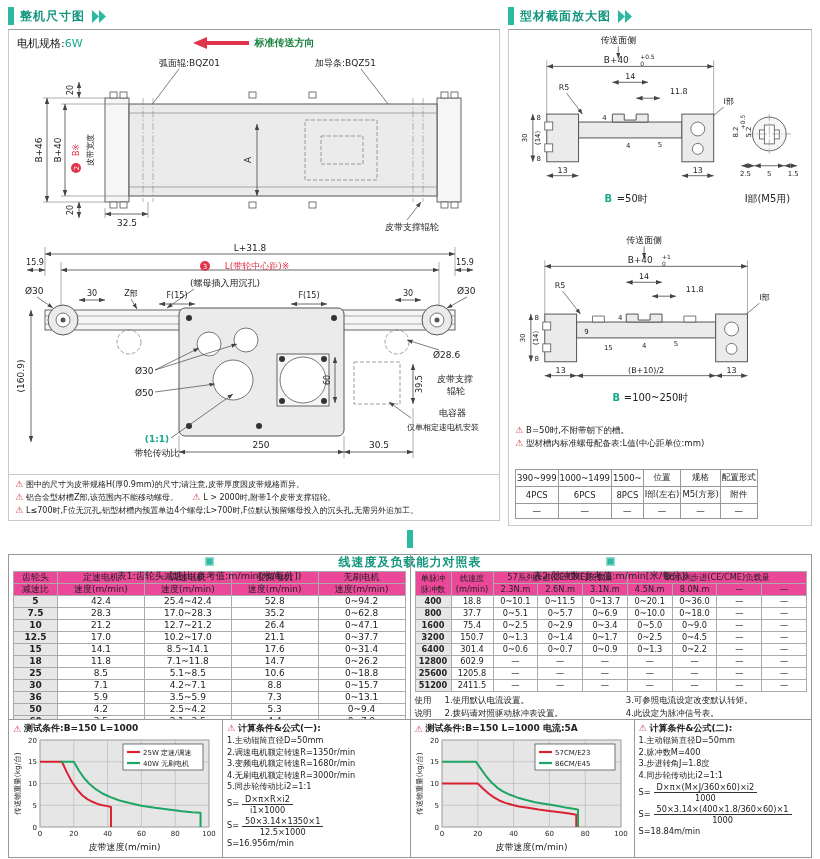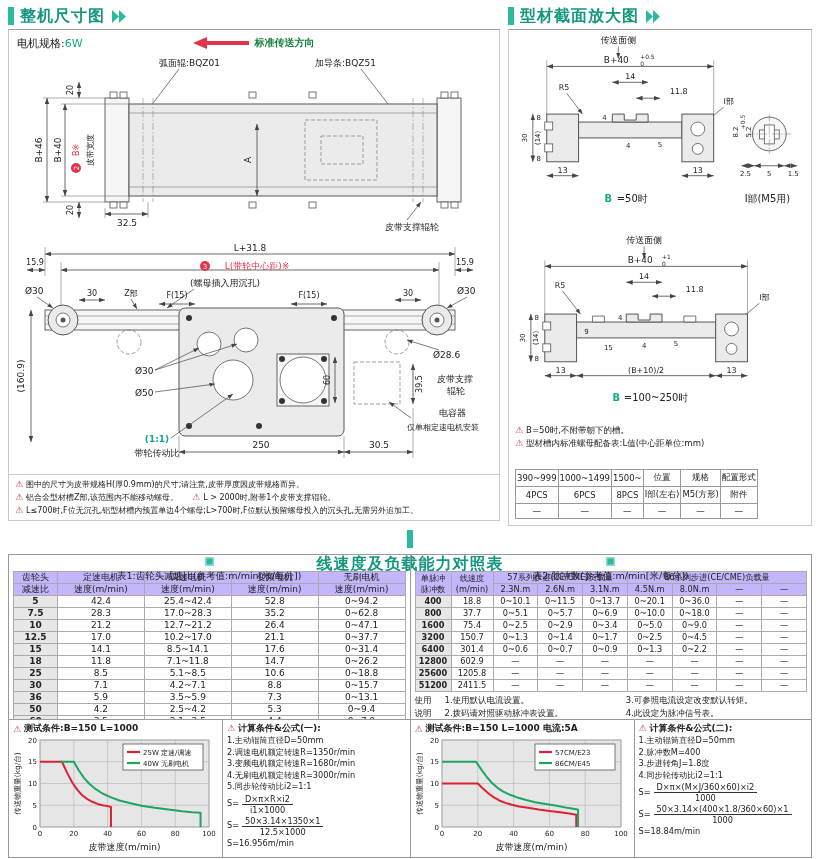--- a/index.html
+++ b/index.html
@@ -3,21 +3,21 @@
 <meta charset="utf-8">
 <style>
   html,body{margin:0;padding:0;background:#fff;}
   body{width:820px;height:859px;overflow:hidden;font-family:"DejaVu Sans",sans-serif;color:#222;}
   .page{padding:5px 8px;}
   .top-row{display:flex;gap:8px;}
   .sec-left{width:492px;flex:none;}
   .sec-right{flex:1;min-width:0;}
   .sec-hd{display:flex;align-items:center;gap:6px;height:22px;margin-bottom:2px;}
   .sec-hd .bar{width:6px;height:18px;background:#2cb9a0;flex:none;}
-  .sec-hd h2{font-size:16px;font-weight:bold;color:#13967e;margin:0;letter-spacing:1px;}
+  .sec-hd h2{font-size:12px;font-weight:bold;color:#13967e;margin:0;letter-spacing:1px;}
   .sec-body{border:1px solid #c9c9c9;border-top:1px solid #9c9c9c;position:relative;}
   .motor-line{display:flex;align-items:center;font-size:11px;padding:4px 8px 0 8px;height:18px;}
   .teal{color:#13a98c;}
   .dir{display:flex;align-items:center;gap:6px;margin-left:110px;color:#15803d;font-weight:bold;font-size:10px;}
   svg text{font-family:"DejaVu Sans",sans-serif;fill:#222;}
   .t6{font-size:6px;} .t7{font-size:7px;} .t8{font-size:8px;} .t9{font-size:9px;} .t10{font-size:10px;}
   .ctr{text-anchor:middle;} .white{fill:#fff;} .redf{fill:#e0344a;} .tealf{fill:#13a98c;font-weight:bold;}
   .o{fill:#ebebeb;stroke:#555;stroke-width:1;}
   .o2{fill:#f6f6f6;stroke:#555;stroke-width:0.9;}
   .ow{fill:#fff;stroke:#555;stroke-width:0.8;}
@@ -36,21 +36,21 @@
   table.grid th,table.grid td{border:1px solid #999;text-align:center;padding:2px 1px;font-weight:normal;}
   
   .bottom-box{border:1px solid #999;display:flex;margin-top:1px;height:302px;}
   .half{width:50%;display:flex;flex-direction:column;}
   .half.lft{border-right:1px solid #999;}
   .tblzone{height:166px;border-bottom:1px solid #999;padding:2px 4px 0 4px;box-sizing:border-box;overflow:hidden;}
   .tbl-title{display:flex;align-items:center;font-size:9.5px;height:14px;gap:4px;flex-direction:column;}
   .sq{width:9px;height:9px;background:#2cb9a0;box-shadow:inset 0 0 0 1.5px #8fdccd;flex:none;}
   table.dt{border-collapse:collapse;width:100%;font-size:9px;table-layout:fixed;}
   table.dt th,table.dt td{border:1px solid #aaa;text-align:center;padding:0;height:11px;line-height:11px;font-weight:normal;overflow:hidden;white-space:nowrap;}
-  table.dt thead th{background:#c4b5fd;}
+  table.dt thead th{background:#ec4899;}
   table.dt td.rowhead{background:#e7e7e7;font-weight:bold;}
   .usage{display:flex;font-size:8.5px;line-height:13px;margin-top:2px;}
   .usage .u-label{width:30px;flex:none;}
   .usage .u-col{flex:1;}
   .panels{flex:1;display:flex;}
   .chart-panel{border-right:1px solid #999;padding:2px 2px 0 4px;box-sizing:border-box;}
   .lft .chart-panel{width:214px;flex:none;}
   .rgt .chart-panel{width:224px;flex:none;}
   .formula-panel{flex:1;padding:2px 4px;font-size:8.2px;line-height:11.5px;overflow:hidden;}
   .panel-title{display:flex;align-items:center;font-size:9px;font-weight:bold;height:13px;}

